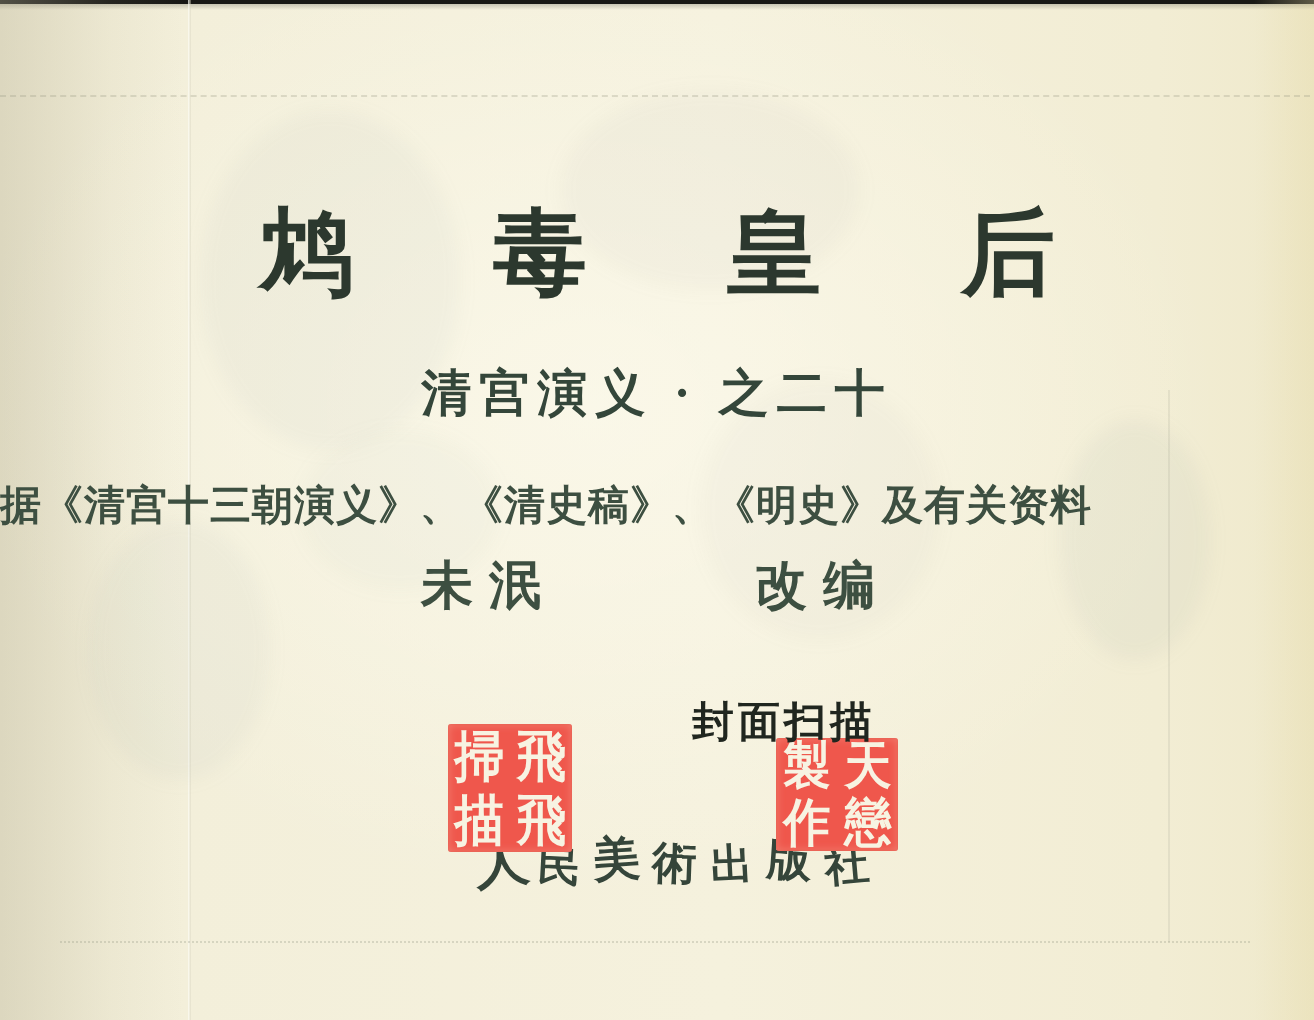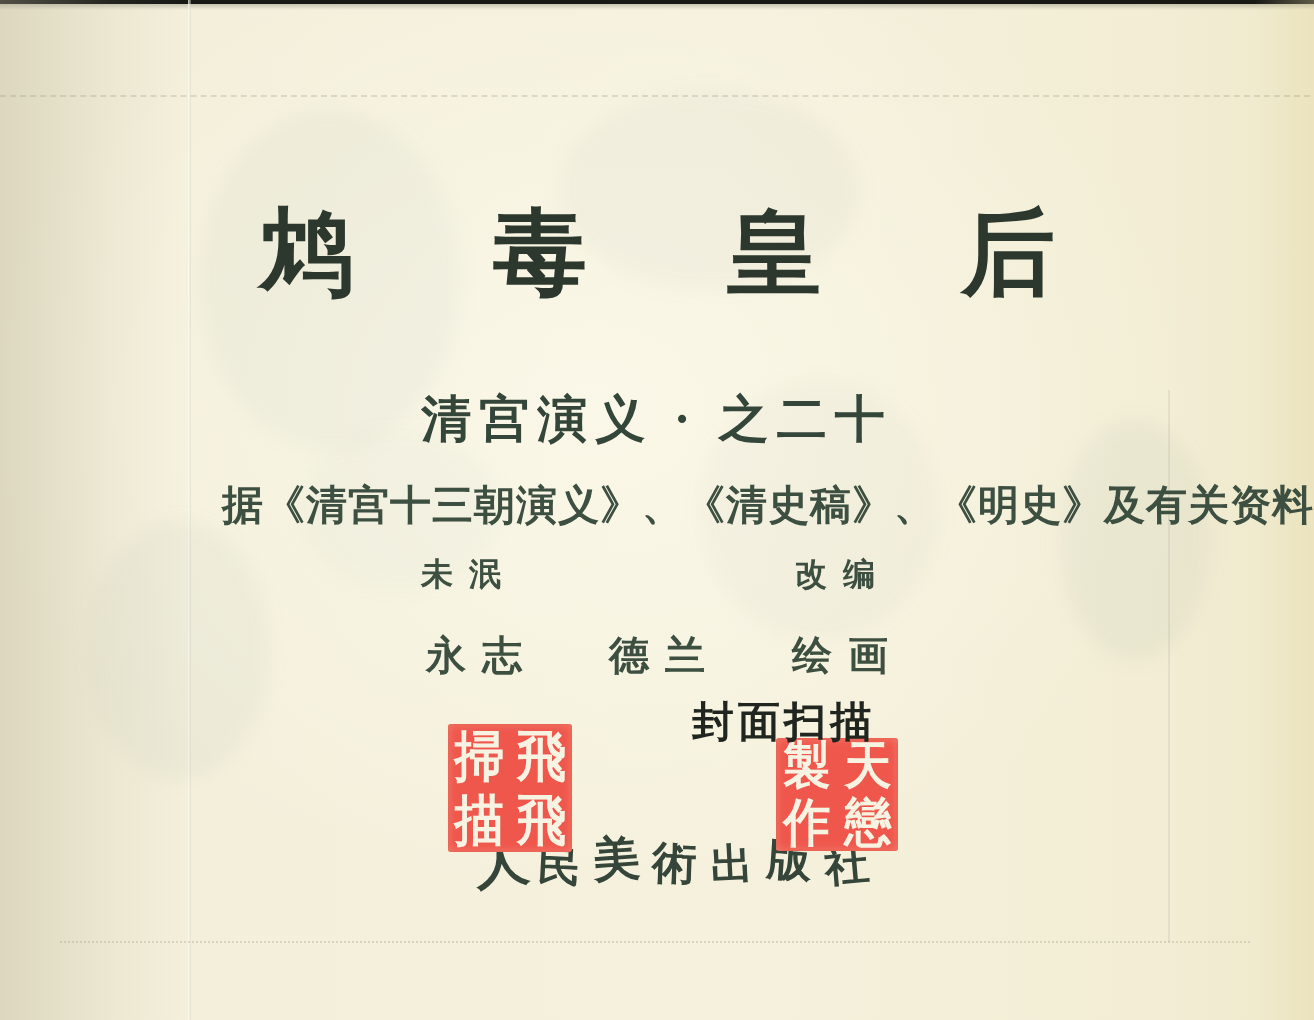--- a/index.html
+++ b/index.html
@@ -35,26 +35,26 @@
   .b4{left:90px;top:520px;width:180px;height:260px;}
   .b5{left:1060px;top:420px;width:150px;height:240px;background:rgba(125,140,140,0.07);}
   .b6{left:300px;top:430px;width:200px;height:160px;background:rgba(130,145,145,0.04);}
 
   
   .title-row{position:absolute;left:0;top:206px;width:100%;
     display:flex;justify-content:center;gap:140px;
     color:#2c382e;font-family:"Liberation Sans", sans-serif;
     font-size:94px;font-weight:700;line-height:1;}
   .series{position:absolute;left:0;top:366px;width:100%;text-align:center;
-    color:#34463a;font-size:50px;font-weight:700;letter-spacing:8px;line-height:1.1;margin-top:26px;}
-  .source{position:absolute;left:0;top:483px;width:100%;text-align:right;
+    color:#34463a;font-size:50px;font-weight:700;letter-spacing:8px;line-height:1.1;}
+  .source{position:absolute;left:0;top:483px;width:100%;text-align:left;
     color:#3d4f41;font-size:41px;font-weight:600;letter-spacing:1px;line-height:1.1;}
   .credits-row1{position:absolute;left:421px;top:557px;width:470px;
     display:flex;justify-content:space-between;
-    color:#3d4f41;font-size:32px;font-weight:600;letter-spacing:16px;line-height:1.1;}
+    color:#3d4f41;font-size:52px;font-weight:600;letter-spacing:16px;line-height:1.1;}
   .credits-row2{position:absolute;left:426px;top:634px;width:478px;
     display:flex;justify-content:space-between;
     color:#3d4f41;font-size:40px;font-weight:600;letter-spacing:16px;line-height:1.1;}
 
   .wm-label{position:absolute;top:701px;color:#20261f;z-index:3;
     font-family:"Liberation Sans", sans-serif;font-weight:700;
     font-size:42px;line-height:1;letter-spacing:6px;}
   .wm-left{left:427px;}
   .wm-right{left:692px;letter-spacing:4px;}
 
@@ -109,25 +109,20 @@
   </div>
 
   <div class="series">清宫演义 · 之二十</div>
 
   <div class="source">据《清宫十三朝演义》、《清史稿》、《明史》及有关资料</div>
 
   <div class="credits-row1">
     <span>未泯</span>
     <span>改编</span>
   </div>
-  <div class="credits-row2">
-    <span>永志</span>
-    <span>德兰</span>
-    <span>绘画</span>
-  </div>
 
   <div class="wm-label wm-right">封面扫描</div>
 
   <div class="seal seal-left">
     <span class="g">掃</span>
     <span class="g">飛</span>
     <span class="g">描</span>
     <span class="g">飛</span>
   </div>
   <div class="seal seal-right">

